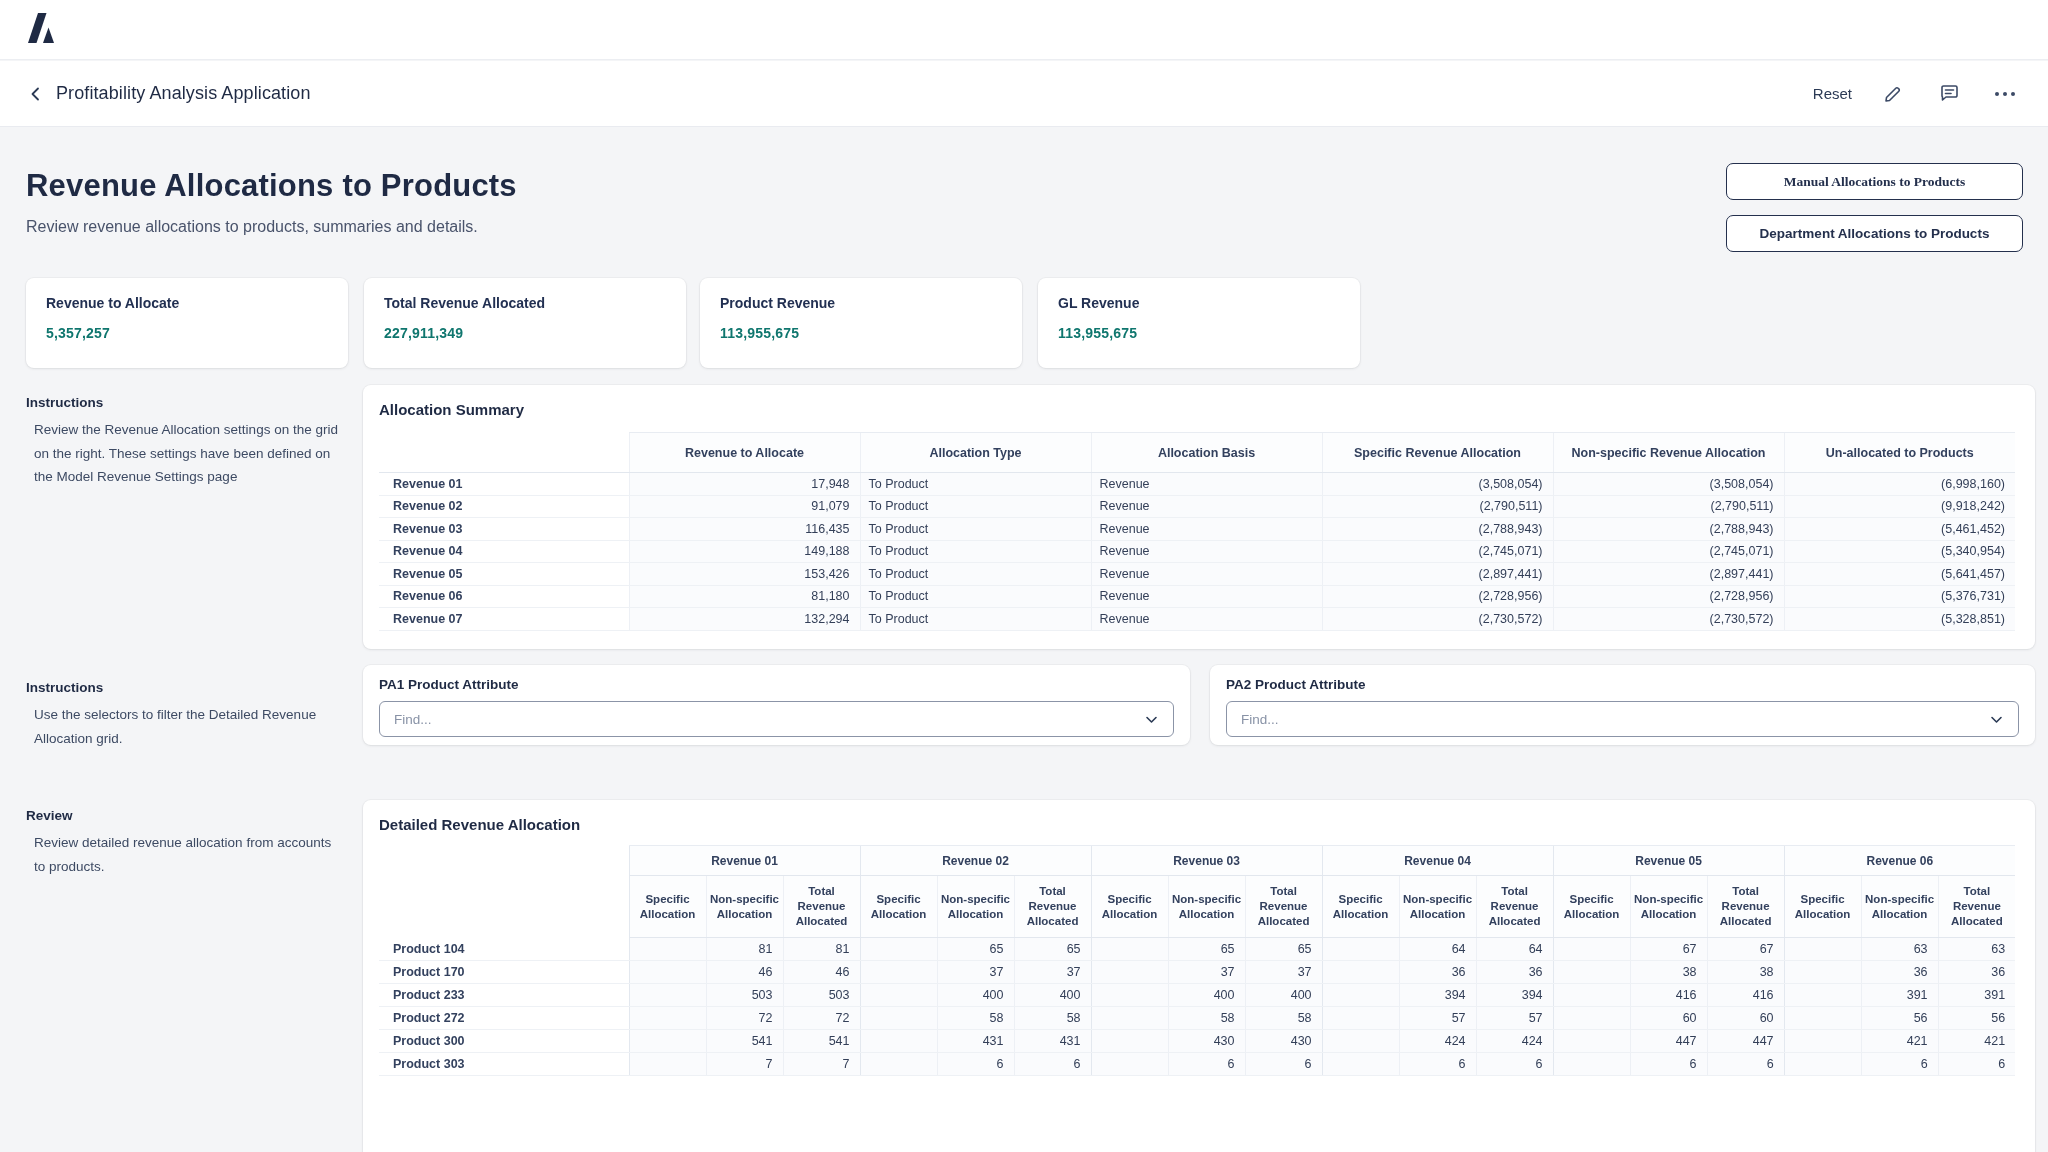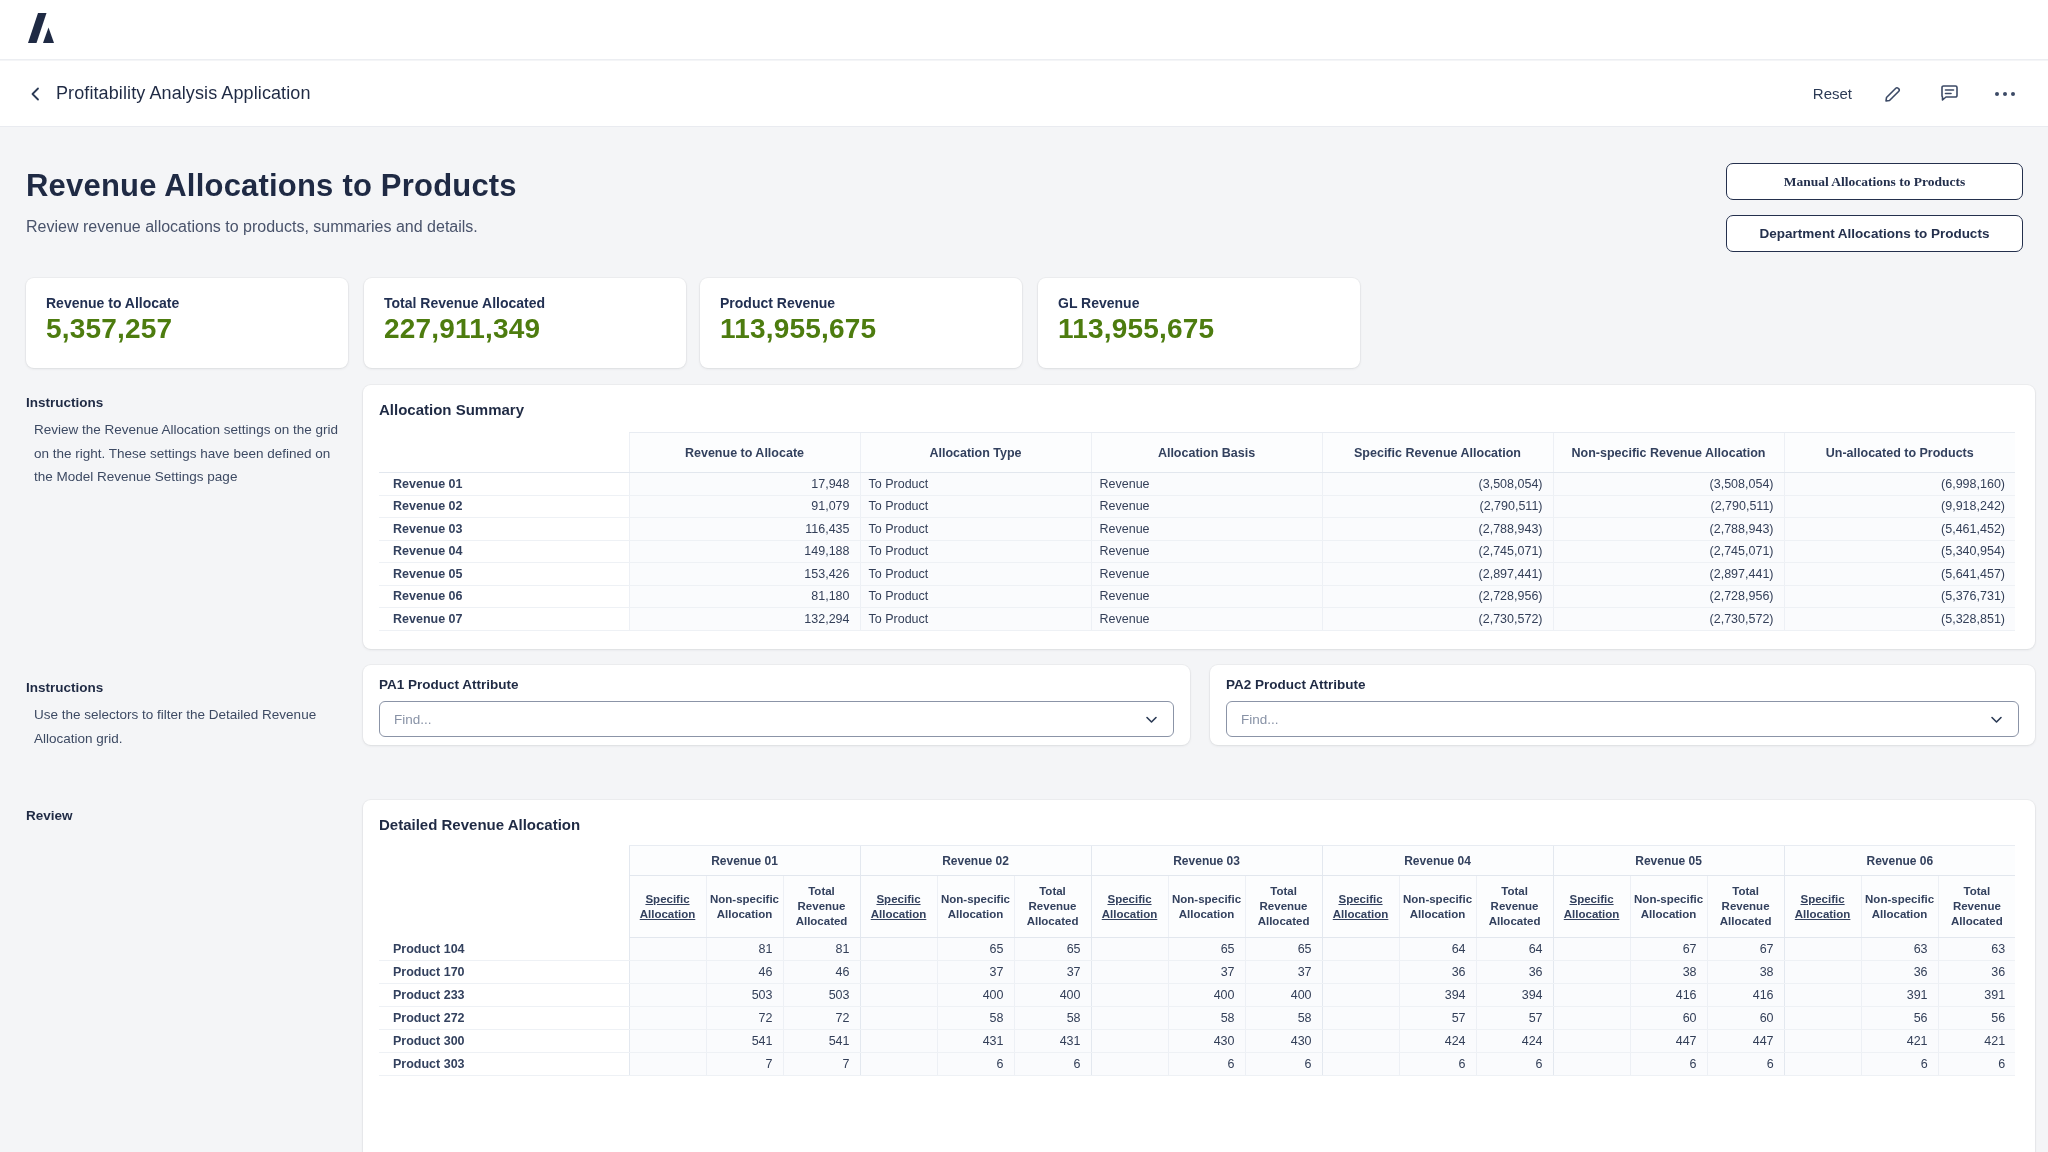--- a/index.html
+++ b/index.html
@@ -43,21 +43,21 @@
 
   
   .card {
     position:absolute; background:#ffffff; border-radius:8px;
     box-shadow:0 1px 3px rgba(16,24,40,.08), 0 0 0 1px rgba(16,24,40,.03);
   }
 
   
   .kpi-card { top:278px; height:90px; width:322px; padding:17px 20px; }
   .kpi-label { font-size:14px; font-weight:700; color:#223052; }
-  .kpi-value { margin-top:2px; font-size:28px; font-weight:700; color:#4d7c0f; letter-spacing:.2px; }
+  .kpi-value { margin-top:14px; font-size:14px; font-weight:700; color:#0f766e; letter-spacing:.2px; }
 
   
   .note { position:absolute; left:26px; width:316px; }
   .note-heading { font-size:13.5px; font-weight:700; color:#1f2a44; margin-bottom:8px; }
   .note-text { font-size:13.5px; line-height:1.75; color:#3d4a63;margin-left:8px; }
 
   
   #summary-card { left:363px; top:385px; width:1672px; height:264px; padding:16px 16px 0 16px; overflow:hidden; }
   .card-title { font-size:15px; font-weight:700; color:#1f2a44; }
   table.grid { border-collapse:collapse; table-layout:fixed; margin-top:14px; }
@@ -102,21 +102,21 @@
     font-size:13px; font-weight:600; color:#2b3a55; cursor:pointer;
   }
   #detailed-table { width:1636px; margin-top:12px; }
   #detailed-table th {
     font-size:11.5px; font-weight:700; color:#33415e; text-align:center;
     background:#fcfdfe; border-left:1px solid #edf0f5; border-bottom:1px solid #e2e7ee;
   }
   #detailed-table th.corner { background:#ffffff; border:none; }
   #detailed-table th.grp { height:30px; border-top:1px solid #e8ecf2; border-left:1px solid #e3e8ef; font-size:12px; }
   #detailed-table th.sub { height:62px; white-space:normal; line-height:1.3; padding:4px 3px; vertical-align:middle; }
-  #detailed-table th.sub.grp-start { border-left:1px solid #e3e8ef;text-decoration:underline; }
+  #detailed-table th.sub.grp-start { border-left:1px solid #e3e8ef; }
   #detailed-table td { height:23px; font-size:12.5px; color:#333f58; border-bottom:1px solid #eef1f5; }
   #detailed-table td.row-label { background:#fff; font-weight:600; color:#33415e; padding-left:14px; }
   #detailed-table td.cell { background:#fafbfd; border-left:1px solid #edf0f5; text-align:right; padding-right:10px; }
   #detailed-table td.cell.grp-start { border-left:1px solid #e3e8ef; }
 </style>
 </head>
 <body>
 
 <div class="topbar">
   <span>
@@ -185,20 +185,21 @@
 <div class="note" style="top:395px;">
   <div class="note-heading">Instructions</div>
   <div class="note-text">Review the Revenue Allocation settings on the grid on the right. These settings have been defined on the Model Revenue Settings page</div>
 </div>
 <div class="note" style="top:680px;">
   <div class="note-heading">Instructions</div>
   <div class="note-text">Use the selectors to filter the Detailed Revenue Allocation grid.</div>
 </div>
 <div class="note" style="top:808px;">
   <div class="note-heading">Review</div>
+  <div class="note-text">Review detailed revenue allocation from accounts to products.</div>
 </div>
 
 <div class="card" id="summary-card">
   <div class="card-title">Allocation Summary</div>
   <table class="grid" id="summary-table">
     <colgroup>
       <col style="width:250px">
         <col style="width:231px">
         <col style="width:231px">
         <col style="width:231px">

